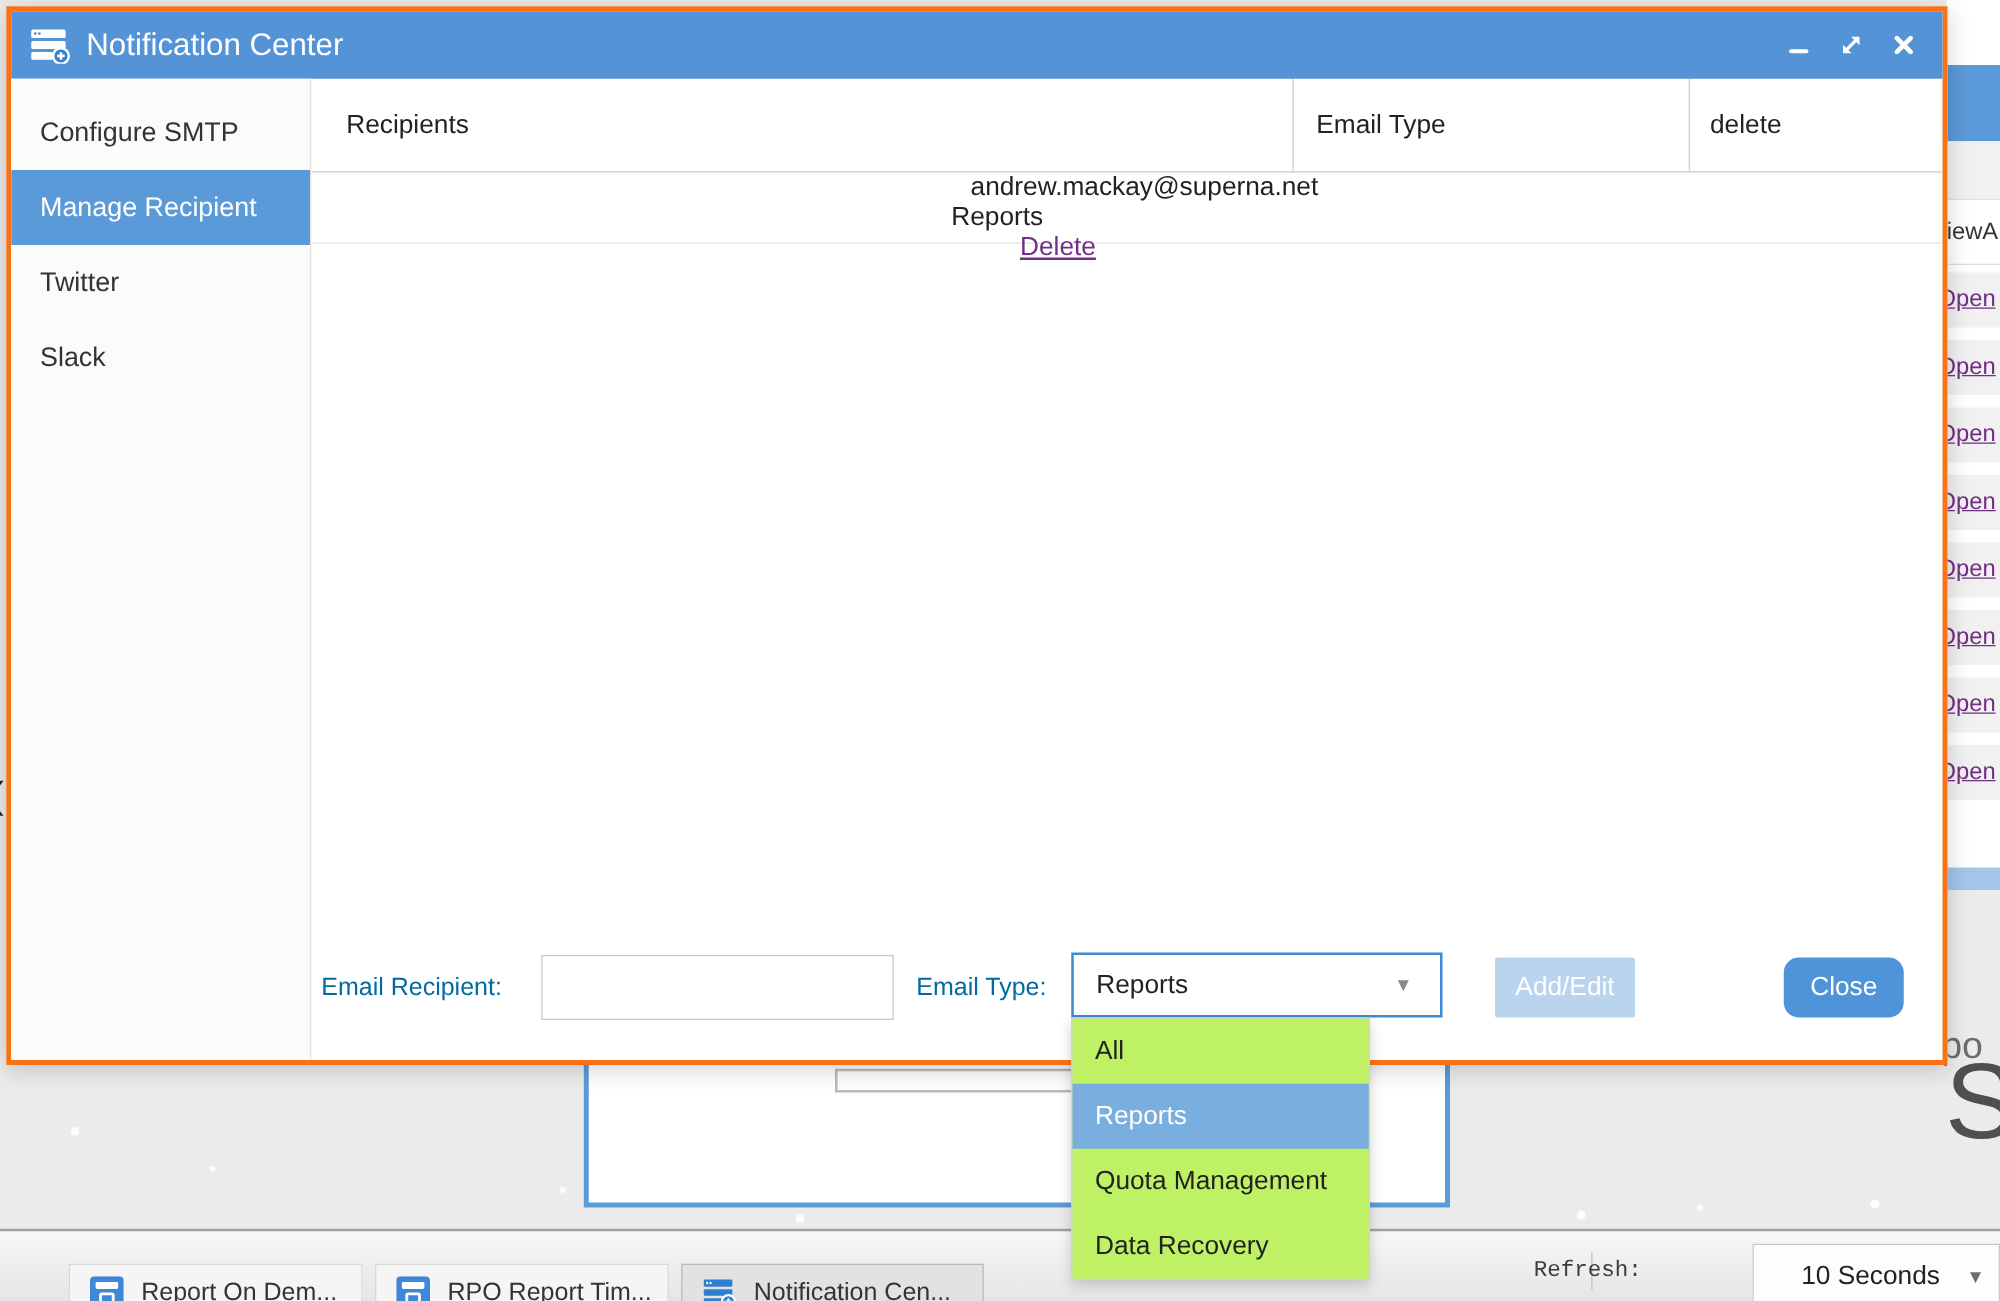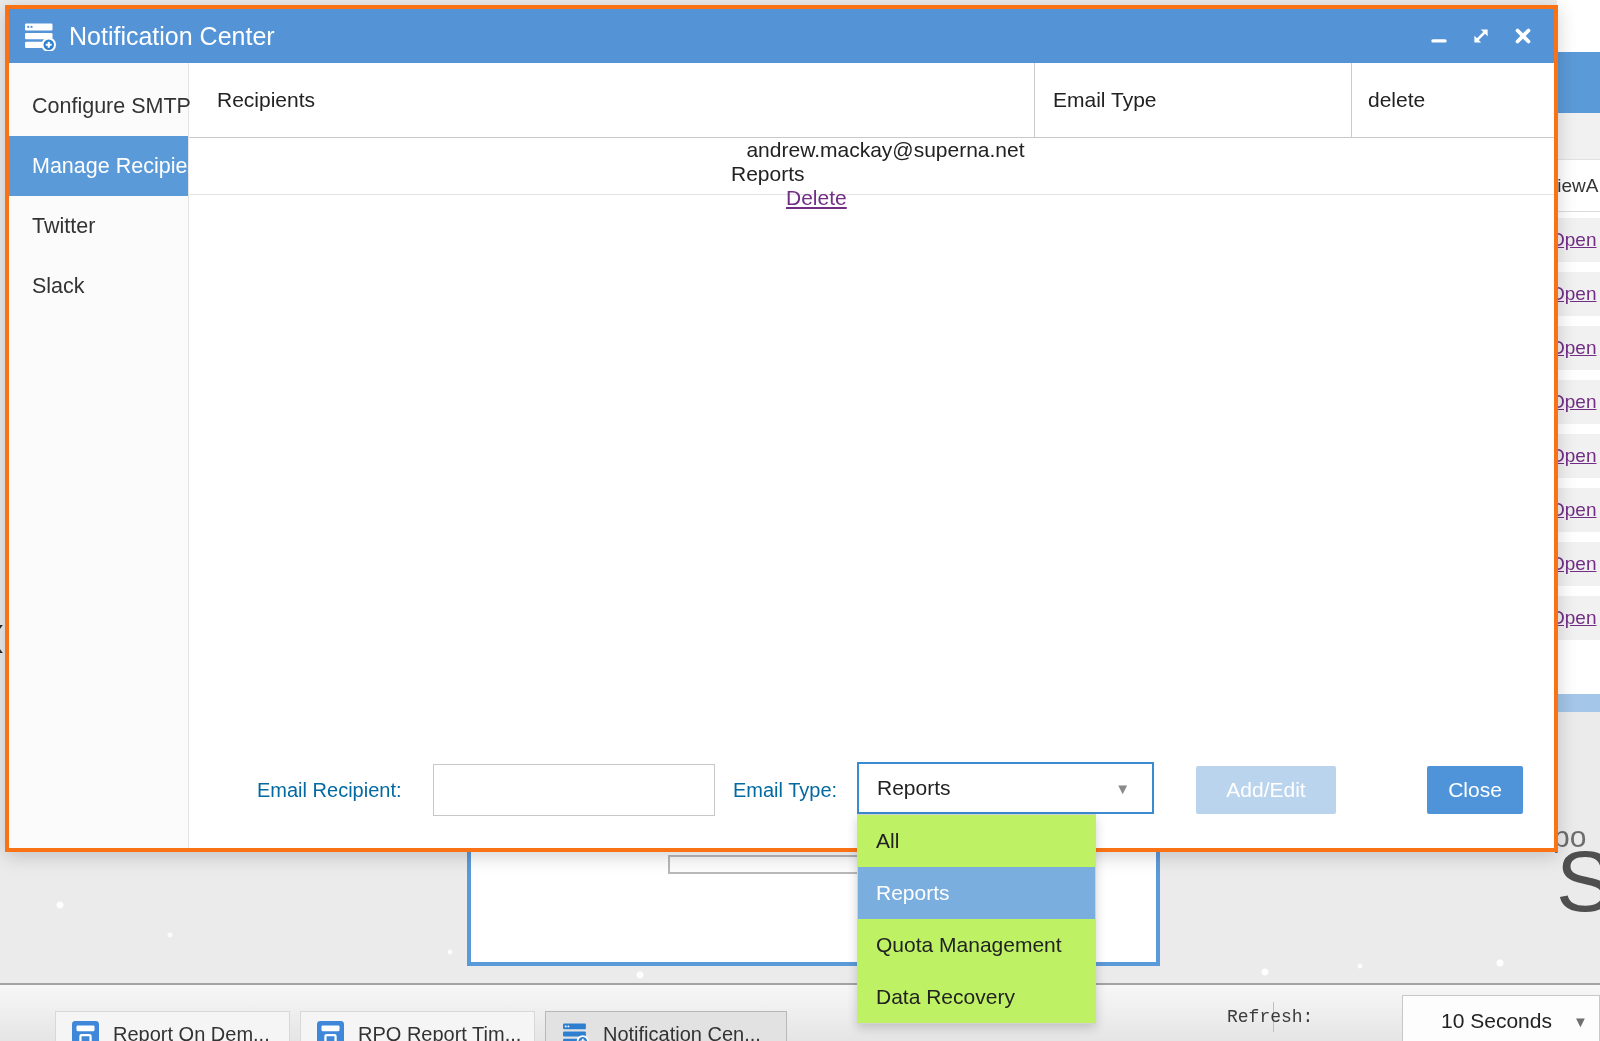--- a/index.html
+++ b/index.html
@@ -46,21 +46,21 @@
   
   .dialog { position:absolute; left:5px; top:5px; width:1553px; height:847px; background:#fff; border:4px solid #f97316; z-index:10; box-shadow:0 4px 18px rgba(0,0,0,.18); }
   .titlebar { height:54px; background:#5494d6; display:flex; align-items:center; padding:0 20px 0 14px; }
   .titlebar .title { color:#fff; font-size:25px; margin-left:12px; flex:1; }
   .win-controls { display:flex; align-items:center; gap:20px; }
   .win-btn { width:22px; height:22px; display:flex; align-items:center; justify-content:center; cursor:pointer; }
 
   .dialog-body { display:flex; height:calc(100% - 54px); position:relative; }
 
   
-  .sidebar { width:180px; background:#fbfbfb; border-right:1px solid #e4e4e4; padding-top:13px; flex-shrink:0; }
+  .sidebar { width:240px; background:#fbfbfb; border-right:1px solid #e4e4e4; padding-top:13px; flex-shrink:0; }
   .side-item { height:60px; line-height:60px; padding-left:23px; font-size:21.5px; color:#333; cursor:pointer; white-space:nowrap; }
   .side-item.selected { background:#5b9ad8; color:#fff; }
 
   
   .main { flex:1; position:relative; overflow:hidden; }
   .tbl-header { display:flex; height:75px; align-items:center; border-bottom:1px solid #c9c9c9; font-size:21px; color:#222; }
   .tbl-header .c1 { flex:1; padding-left:28px; height:100%; display:flex; align-items:center; }
   .tbl-header .c2 { width:317px; height:100%; display:flex; align-items:center; padding-left:18px; border-left:1px solid #ccc; }
   .tbl-header .c3 { width:203px; height:100%; display:flex; align-items:center; padding-left:16px; border-left:1px solid #ccc; }
   .tbl-row { display:flex; height:57px; align-items:center; border-bottom:1px solid #e3e3e3; font-size:21px; color:#222;flex-direction:column; }
@@ -68,22 +68,22 @@
   .tbl-row .c2 { width:317px; padding-left:18px; }
   .tbl-row .c3 { width:203px; padding-left:16px; }
   .tbl-row a { color:#722d85; text-decoration:underline; cursor:pointer; }
 
   
   .form-label { position:absolute; font-size:20px; color:#0369a1; height:48px; line-height:48px; z-index:11; white-space:nowrap; }
   .email-input { position:absolute; left:433px; top:764px; width:282px; height:52px; border:1px solid #c7c7c7; background:#fff; font-size:20px; padding:0 10px; z-index:11; }
   .type-select { position:absolute; left:857px; top:762px; width:297px; height:52px; border:2px solid #3a8bd0; background:#fff; display:flex; align-items:center; padding-left:18px; font-size:21px; color:#222; cursor:pointer; z-index:11; }
   .type-select .caret { position:absolute; right:22px; top:50%; transform:translateY(-50%); color:#8a8a8a; font-size:15px; }
   .btn { position:absolute; height:48px; border:none; color:#fff; font-size:21px; font-family:"Liberation Sans",sans-serif; border-radius:2px; cursor:pointer; z-index:11; }
-  .btn.addedit { left:1196px; top:766px; width:140px; background:#bad4ee; }
-  .btn.close   { left:1427px; top:766px; width:96px; background:#4f94d8; }
+  .btn.addedit { left:1196px; top:766px; width:112px; background:#bad4ee; }
+  .btn.close   { left:1427px; top:766px; width:96px; background:#4f94d8;border-radius:12px; }
 
   
   .dd-list { position:absolute; left:857px; top:814px; width:239px; background:#bef264; border:1px solid #d2d2d2; box-shadow:0 4px 10px rgba(0,0,0,.18); z-index:30; }
   .dd-item { height:52px; display:flex; align-items:center; padding-left:18px; font-size:21px; color:#222; cursor:pointer; white-space:nowrap; }
   .dd-item.selected { background:#79aede; color:#fff; }
 
   
   .taskbar { position:absolute; left:0; top:983px; width:1600px; height:58px; border-top:2px solid #a2a2a2; background:linear-gradient(#f7f7f7,#e5e5e5); z-index:5; }
   .task-btn { position:absolute; top:26px; height:46px; background:#f5f5f5; border:1px solid #d8d8d8; display:flex; align-items:center; gap:14px; padding:0 16px; font-size:20px; color:#333; cursor:pointer; white-space:nowrap; }
   .task-btn.active { background:#e2e2e2; border-color:#b8b8b8; }

